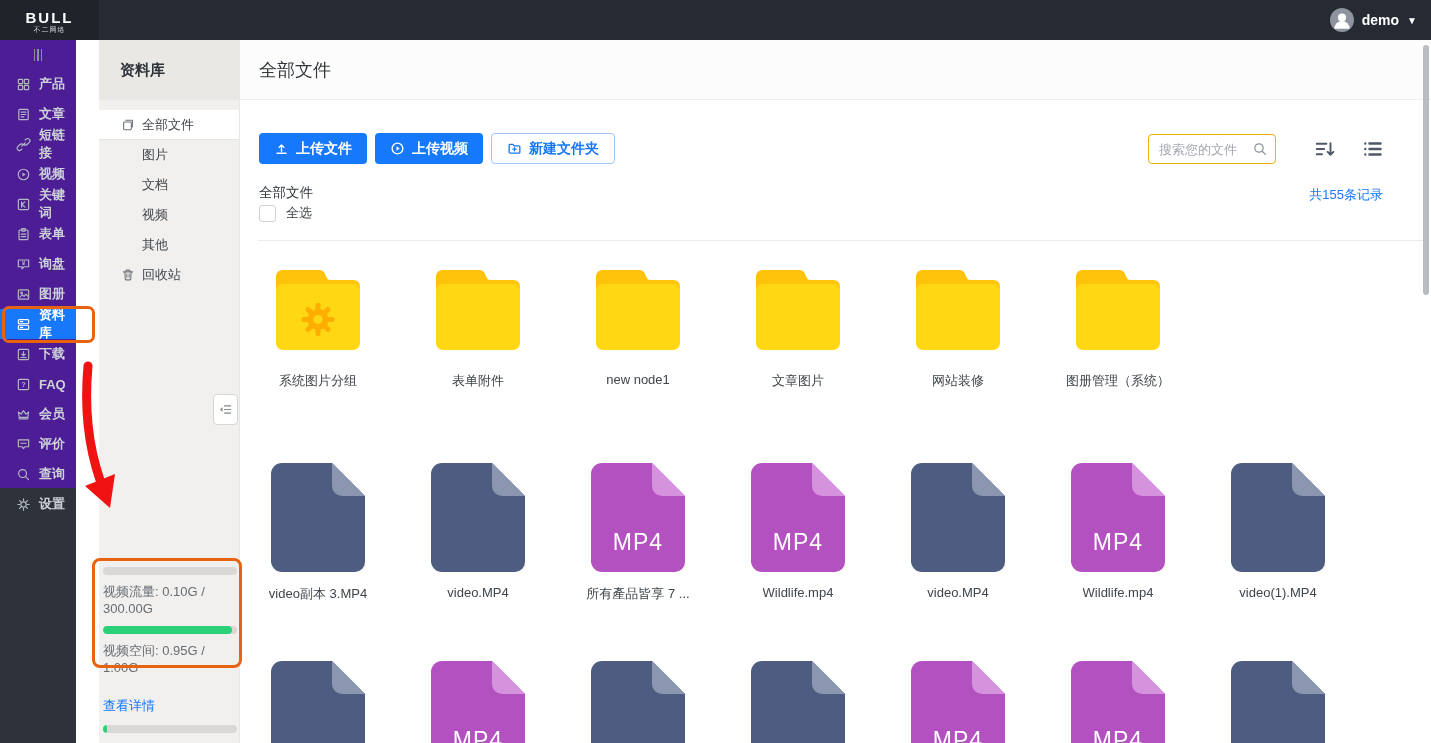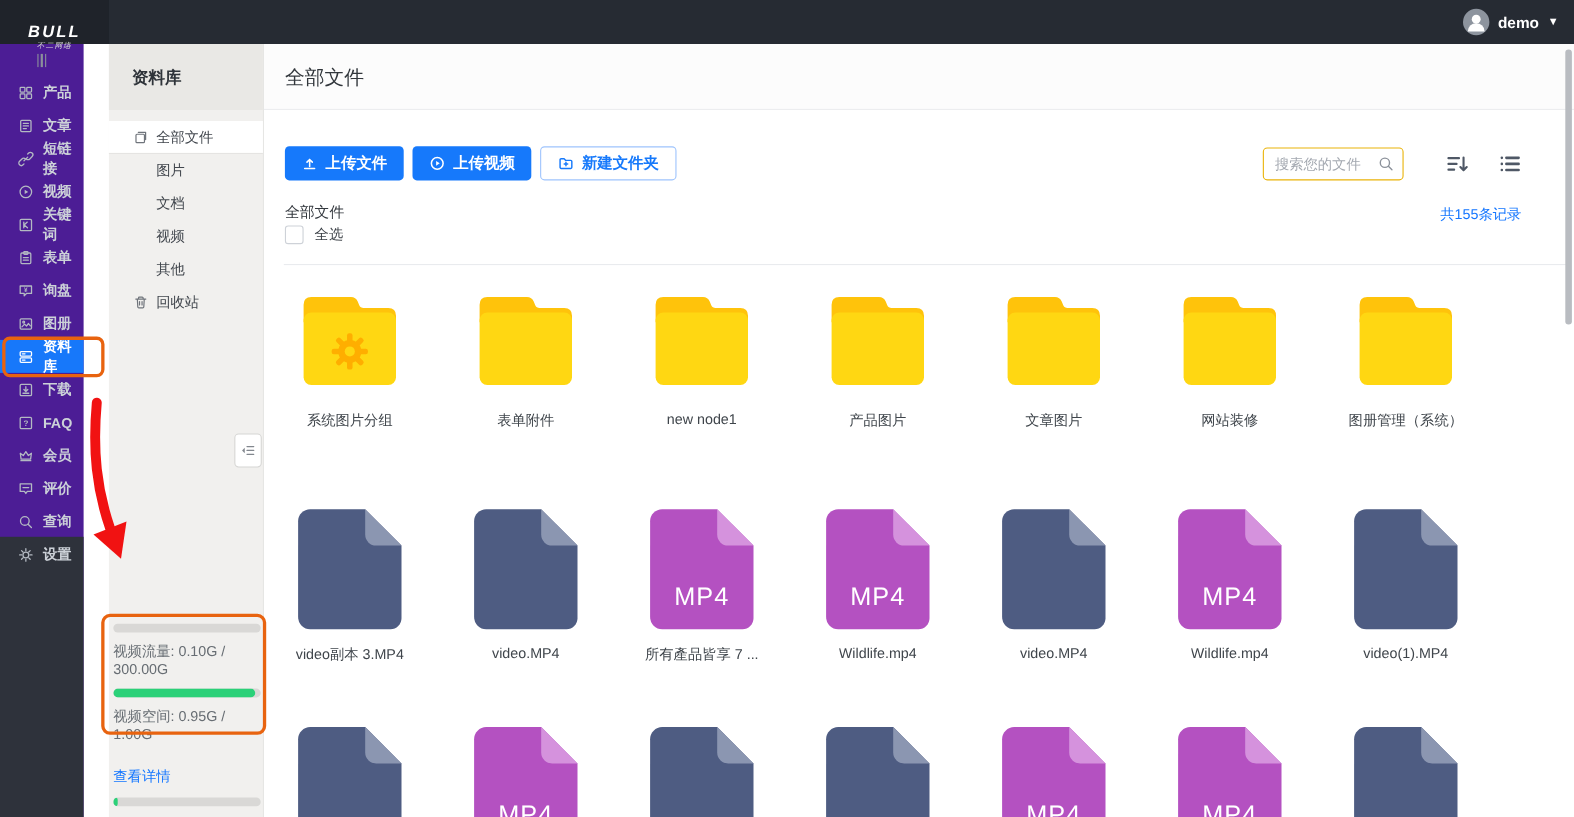--- a/index.html
+++ b/index.html
@@ -4,21 +4,21 @@
 <style>
   * { margin:0; padding:0; box-sizing:border-box; }
   html,body { width:1431px; height:743px; }
   body { font-family:"Liberation Sans","DejaVu Sans",sans-serif; background:#fff; }
   .page { position:relative; width:1431px; height:743px; overflow:hidden; background:#fff; }
   .ic { display:inline-block; line-height:0; }
   .ic svg { width:100%; height:100%; }
 
   
   .topbar { position:absolute; left:0; top:0; width:100%; height:40px; background:#262b33; z-index:6; }
-  .logo { position:absolute; left:0; top:0; width:99px; height:40px; background:#1f232a; color:#fff; text-align:center; padding-top:22px;font-style:italic; }
+  .logo { position:absolute; left:0; top:0; width:99px; height:40px; background:#1f232a; color:#fff; text-align:center; padding-top:10px; }
   .logo-main { font-size:15px; font-weight:bold; letter-spacing:2px; line-height:15px; }
   .logo-sub { font-size:7px; color:#d8d8d8; letter-spacing:1px; }
   .user { position:absolute; right:14px; top:0; height:40px; display:flex; align-items:center; gap:8px; color:#fff; cursor:pointer; }
   .avatar { width:24px; height:24px; border-radius:50%; background:#8d949e; overflow:hidden; }
   .avatar .ic { width:24px; height:24px; color:#fff; }
   .user-name { font-size:14px; font-weight:bold; }
   .caret { font-size:10px; }
 
   
   .sidebar { position:absolute; left:0; top:40px; width:76px; bottom:0; background:#4c1d95; z-index:4;font-weight:bold; }
@@ -368,27 +368,20 @@
               <path d="M15 6h36q4.5 0 6.2 4.2l1.4 3.3q1 2.5 4 2.5H85q7 0 7 7v6H8V13q0-7 7-7z" fill="#ffc30b"></path>
               <rect x="8" y="20" width="84" height="66" rx="7" fill="#ffd712"></rect>
             </svg></div>
           <div class="cell-label">new node1</div>
         </div>
         <div class="grid-cell">
           <div><svg class="folder-svg" viewBox="0 0 100 88" xmlns="http://www.w3.org/2000/svg">
               <path d="M15 6h36q4.5 0 6.2 4.2l1.4 3.3q1 2.5 4 2.5H85q7 0 7 7v6H8V13q0-7 7-7z" fill="#ffc30b"></path>
               <rect x="8" y="20" width="84" height="66" rx="7" fill="#ffd712"></rect>
             </svg></div>
-          <div class="cell-label">产品图片</div>
-        </div>
-        <div class="grid-cell">
-          <div><svg class="folder-svg" viewBox="0 0 100 88" xmlns="http://www.w3.org/2000/svg">
-              <path d="M15 6h36q4.5 0 6.2 4.2l1.4 3.3q1 2.5 4 2.5H85q7 0 7 7v6H8V13q0-7 7-7z" fill="#ffc30b"></path>
-              <rect x="8" y="20" width="84" height="66" rx="7" fill="#ffd712"></rect>
-            </svg></div>
           <div class="cell-label">文章图片</div>
         </div>
         <div class="grid-cell">
           <div><svg class="folder-svg" viewBox="0 0 100 88" xmlns="http://www.w3.org/2000/svg">
               <path d="M15 6h36q4.5 0 6.2 4.2l1.4 3.3q1 2.5 4 2.5H85q7 0 7 7v6H8V13q0-7 7-7z" fill="#ffc30b"></path>
               <rect x="8" y="20" width="84" height="66" rx="7" fill="#ffd712"></rect>
             </svg></div>
           <div class="cell-label">网站装修</div>
         </div>
         <div class="grid-cell">

